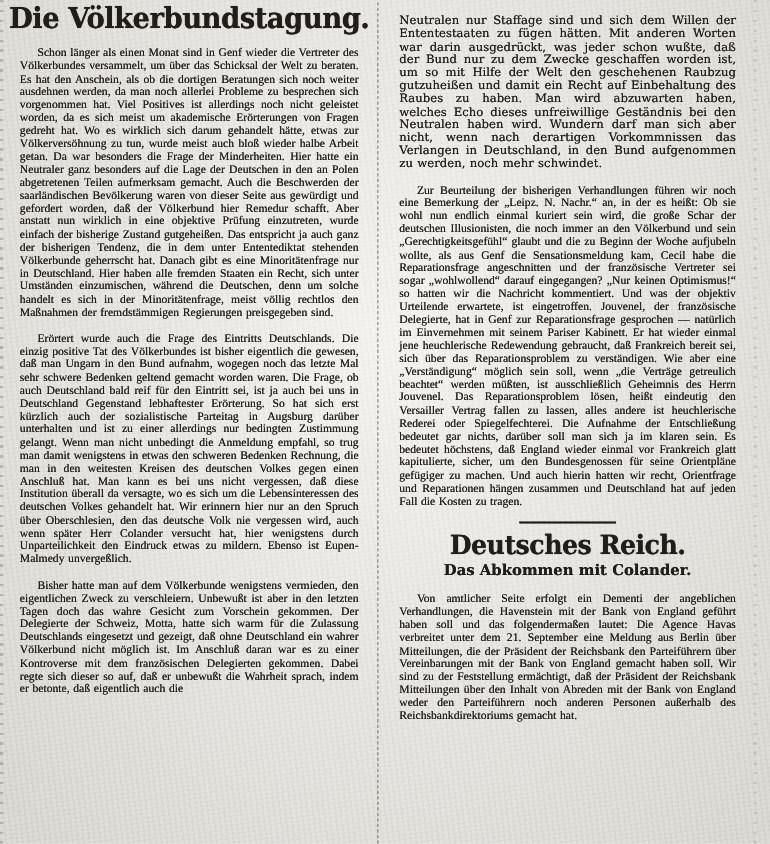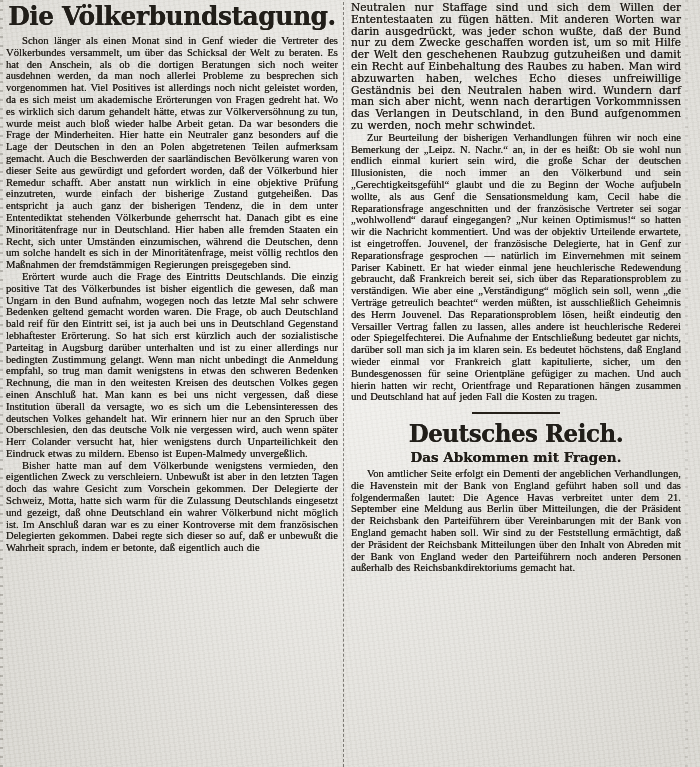--- a/index.html
+++ b/index.html
@@ -53,21 +53,21 @@
     text-shadow:0 0 .4px #1a1712;
   }
   .divider{
     width:88px;height:2px;background:#241f18;
     margin:9px auto 2px auto;
   }
   p.body{
     font-size:10.6px;
     line-height:11.8px;
     text-align:justify;
-    margin:0;
+    margin:12px;
     text-shadow:0 0 .45px rgba(25,20,14,.85);
     word-spacing:.06em;
   }
   p.body.indent{text-indent:16px;font-family:Liberation Serif, serif;}
   
   .edge-noise{
     position:absolute;top:0;bottom:0;width:3px;
     background:repeating-linear-gradient(180deg, rgba(60,55,45,.25) 0 2px, transparent 2px 9px);
     pointer-events:none;
   }
@@ -87,18 +87,18 @@
     <p class="body indent">Bisher hatte man auf dem Völkerbunde wenigstens vermieden, den eigentlichen Zweck zu verschleiern. Unbewußt ist aber in den letzten Tagen doch das wahre Gesicht zum Vorschein gekommen. Der Delegierte der Schweiz, Motta, hatte sich warm für die Zulassung Deutschlands eingesetzt und gezeigt, daß ohne Deutschland ein wahrer Völkerbund nicht möglich ist. Im Anschluß daran war es zu einer Kontroverse mit dem französischen Delegierten gekommen. Dabei regte sich dieser so auf, daß er unbewußt die Wahrheit sprach, indem er betonte, daß eigentlich auch die</p>
   </div>
 
   <div class="col col-right">
     <p class="body">Neutralen nur Staffage sind und sich dem Willen der Ententestaaten zu fügen hätten. Mit anderen Worten war darin ausgedrückt, was jeder schon wußte, daß der Bund nur zu dem Zwecke geschaffen worden ist, um so mit Hilfe der Welt den geschehenen Raubzug gutzuheißen und damit ein Recht auf Einbehaltung des Raubes zu haben. Man wird abzuwarten haben, welches Echo dieses unfreiwillige Geständnis bei den Neutralen haben wird. Wundern darf man sich aber nicht, wenn nach derartigen Vorkommnissen das Verlangen in Deutschland, in den Bund aufgenommen zu werden, noch mehr schwindet.</p>
     <p class="body indent">Zur Beurteilung der bisherigen Verhandlungen führen wir noch eine Bemerkung der „Leipz. N. Nachr.“ an, in der es heißt: Ob sie wohl nun endlich einmal kuriert sein wird, die große Schar der deutschen Illusionisten, die noch immer an den Völkerbund und sein „Gerechtigkeitsgefühl“ glaubt und die zu Beginn der Woche aufjubeln wollte, als aus Genf die Sensationsmeldung kam, Cecil habe die Reparationsfrage angeschnitten und der französische Vertreter sei sogar „wohlwollend“ darauf eingegangen? „Nur keinen Optimismus!“ so hatten wir die Nachricht kommentiert. Und was der objektiv Urteilende erwartete, ist eingetroffen. Jouvenel, der französische Delegierte, hat in Genf zur Reparationsfrage gesprochen — natürlich im Einvernehmen mit seinem Pariser Kabinett. Er hat wieder einmal jene heuchlerische Redewendung gebraucht, daß Frankreich bereit sei, sich über das Reparationsproblem zu verständigen. Wie aber eine „Verständigung“ möglich sein soll, wenn „die Verträge getreulich beachtet“ werden müßten, ist ausschließlich Geheimnis des Herrn Jouvenel. Das Reparationsproblem lösen, heißt eindeutig den Versailler Vertrag fallen zu lassen, alles andere ist heuchlerische Rederei oder Spiegelfechterei. Die Aufnahme der Entschließung bedeutet gar nichts, darüber soll man sich ja im klaren sein. Es bedeutet höchstens, daß England wieder einmal vor Frankreich glatt kapitulierte, sicher, um den Bundesgenossen für seine Orientpläne gefügiger zu machen. Und auch hierin hatten wir recht, Orientfrage und Reparationen hängen zusammen und Deutschland hat auf jeden Fall die Kosten zu tragen.</p>
 
     <div class="divider"></div>
 
     <h2 class="headline2">Deutsches Reich.</h2>
-    <h3 class="subhead">Das Abkommen mit Fragen.</h3>
+    <h3 class="subhead">Das Abkommen mit Colander.</h3>
     <p class="body indent">Von amtlicher Seite erfolgt ein Dementi der angeblichen Verhandlungen, die Havenstein mit der Bank von England geführt haben soll und das folgendermaßen lautet: Die Agence Havas verbreitet unter dem 21. September eine Meldung aus Berlin über Mitteilungen, die der Präsident der Reichsbank den Parteiführern über Vereinbarungen mit der Bank von England gemacht haben soll. Wir sind zu der Feststellung ermächtigt, daß der Präsident der Reichsbank Mitteilungen über den Inhalt von Abreden mit der Bank von England weder den Parteiführern noch anderen Personen außerhalb des Reichsbankdirektoriums gemacht hat.</p>
   </div>
 
   <div class="edge-noise edge-right"></div>
 </div>
 
 </body></html>

